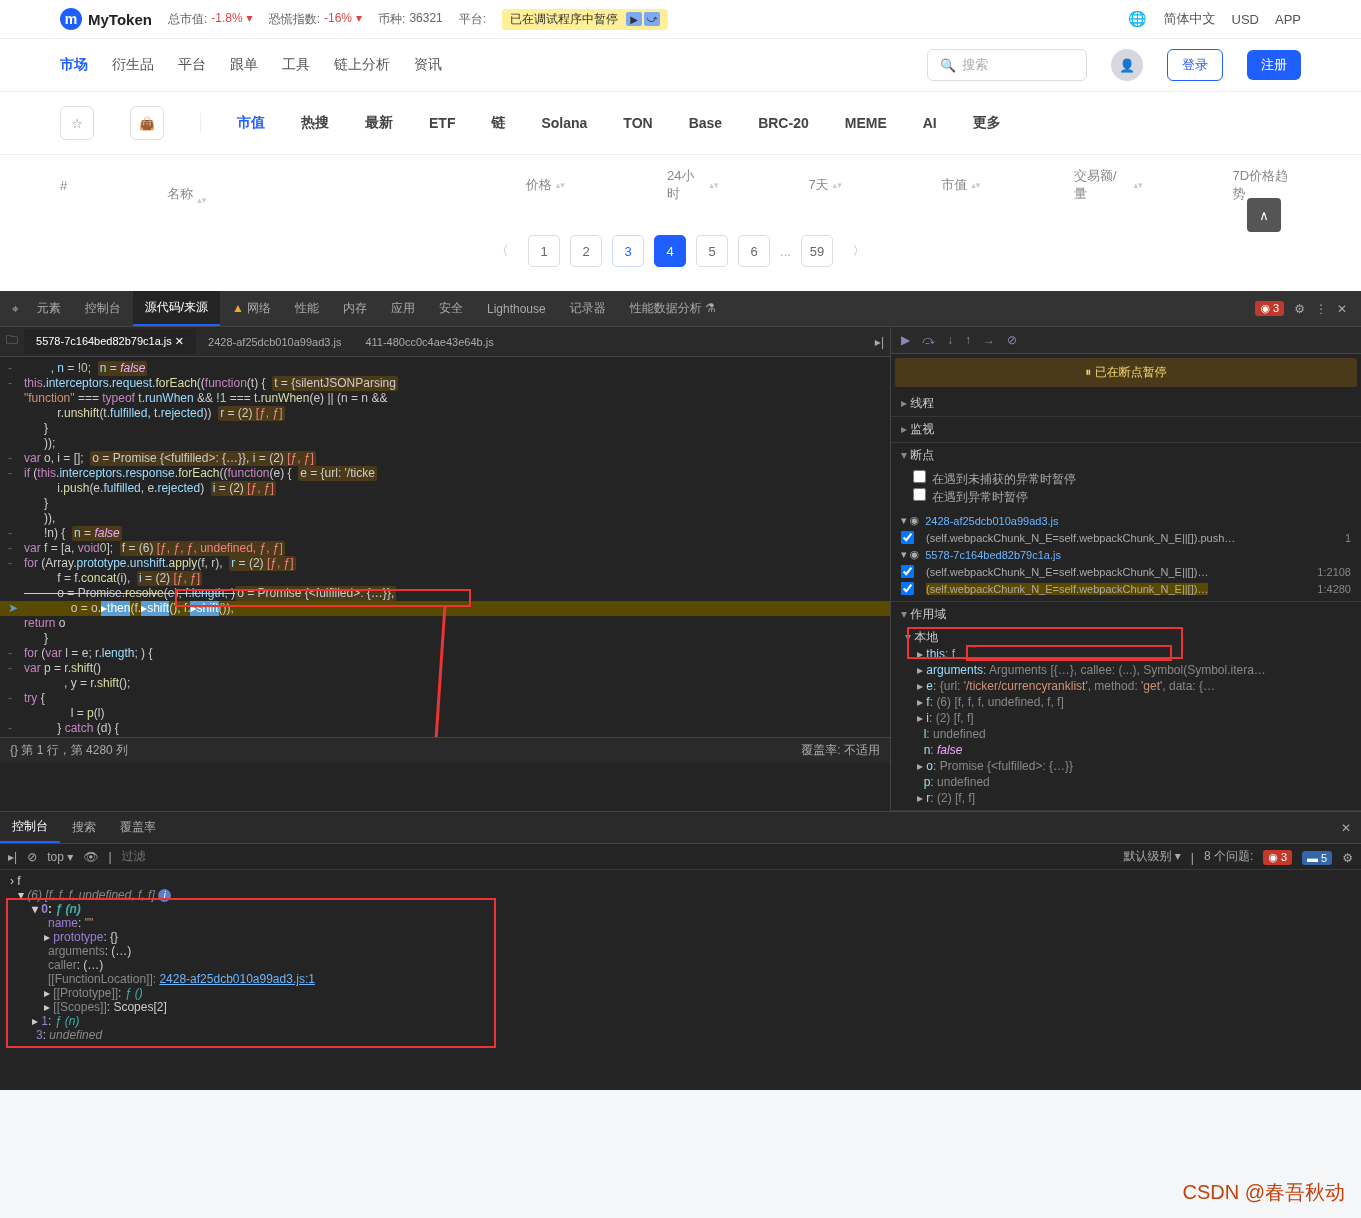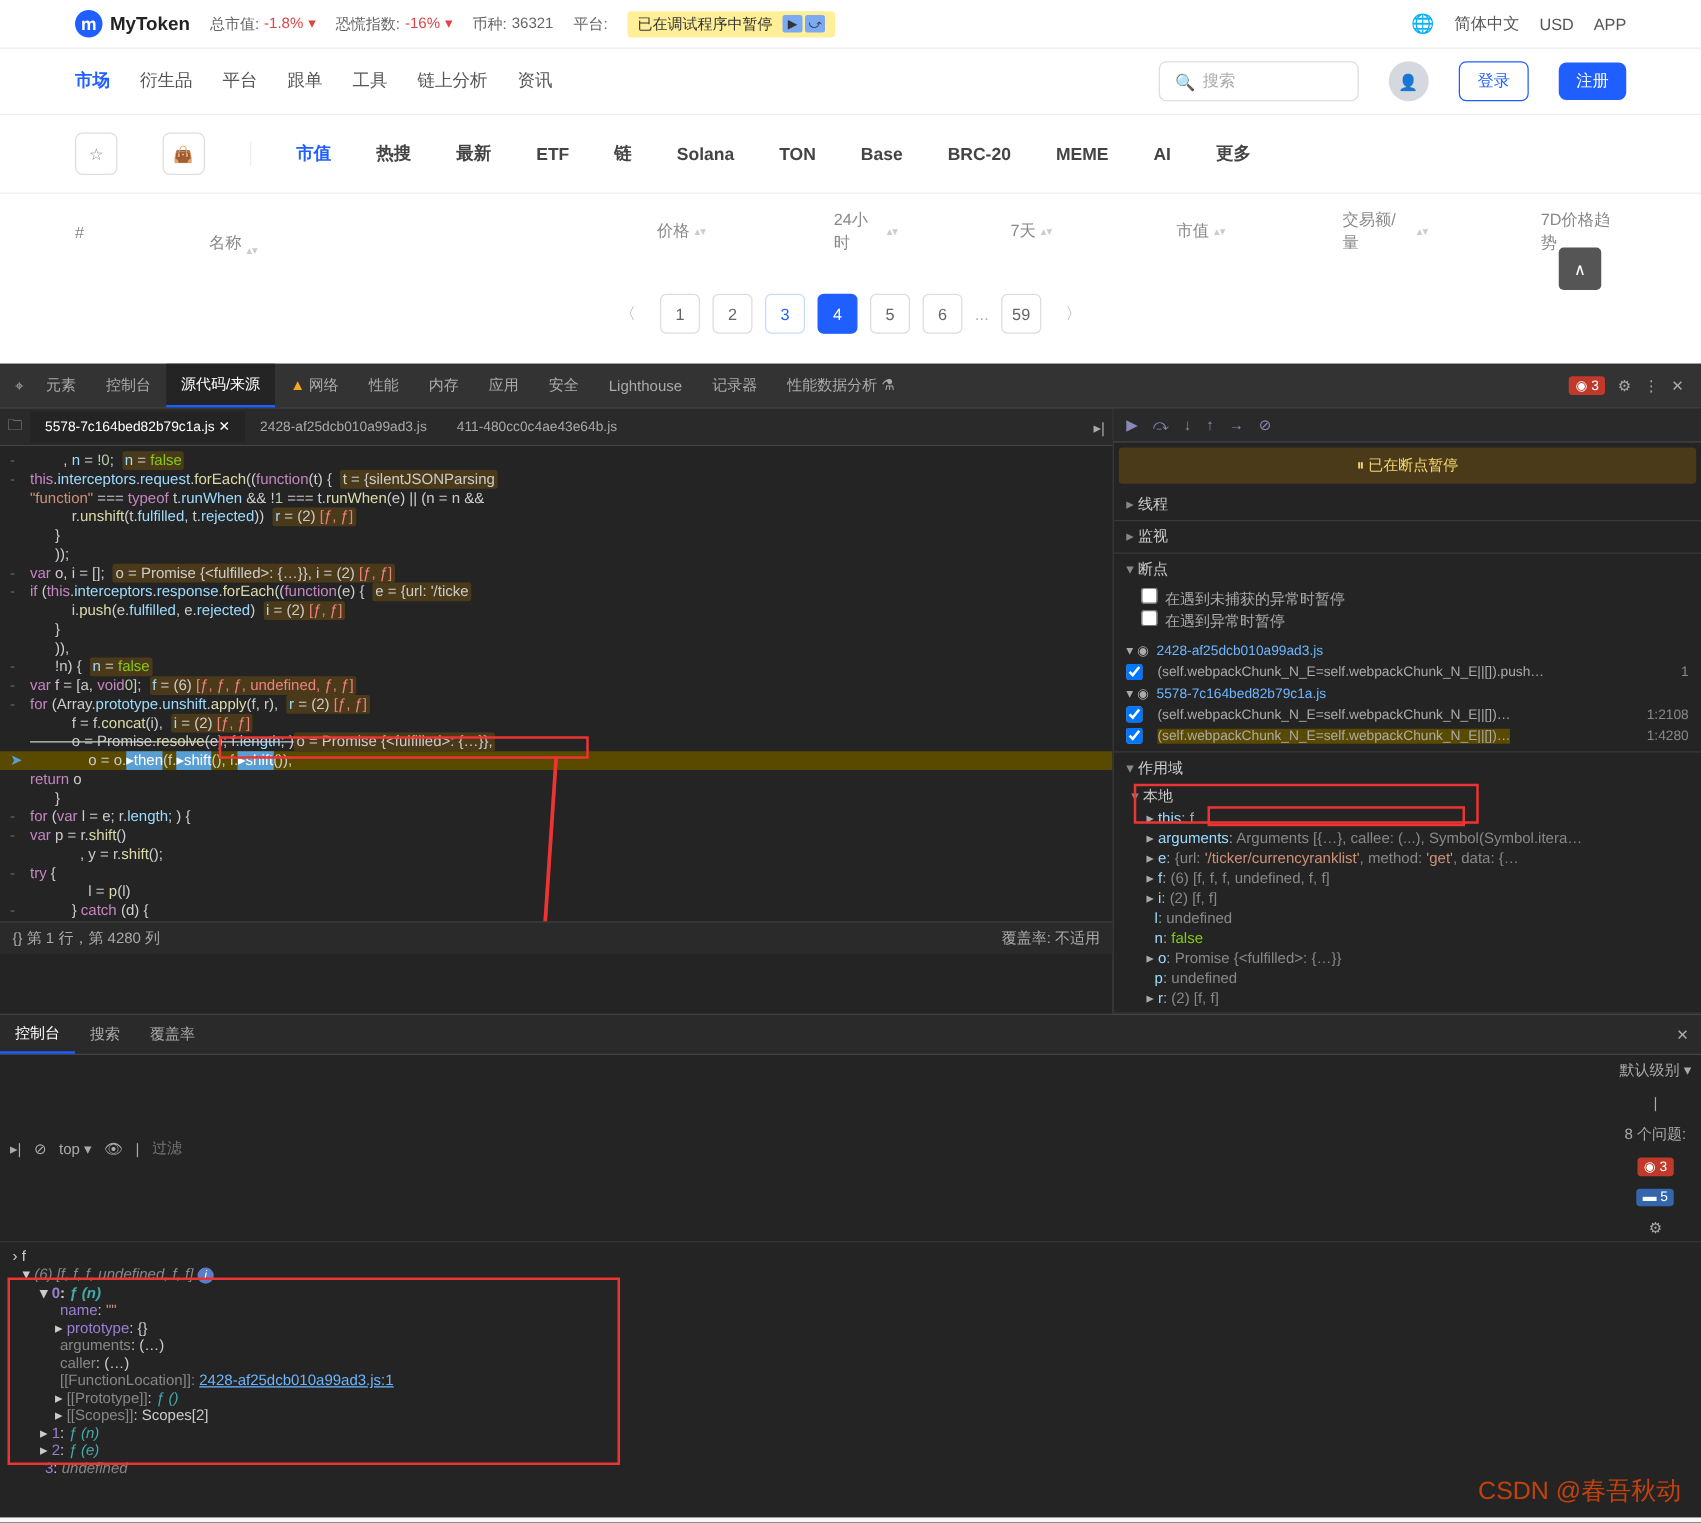--- a/index.html
+++ b/index.html
@@ -60,21 +60,21 @@
 .file-tab.active { background: #242424; color: #fff; }
 .file-icon { padding: 4px 6px; color: #aaa; }
 .code-area { position: relative; padding: 4px 0; background: #242424; overflow: hidden; height: 380px; }
 .code-line { display: flex; white-space: pre; padding: 0 8px 0 24px; line-height: 15px; }
 .gutter { position: absolute; left: 8px; color: #666; }
 .kw { color: #c586c0; }
 .fn { color: #dcdcaa; }
 .str { color: #ce9178; }
 .prop { color: #9cdcfe; }
 .num { color: #b5cea8; }
-.bool { color: #84cc16; }
+.bool { color: #f0abfc; font-style: italic; }
 .hl-orange { background: #4a3a1a; border-radius: 2px; padding: 0 2px; }
 .bp { color: #f08080; }
 .hl-line { background: #5a4a00; }
 .redbox1 { position: absolute; border: 2px solid #e33; left: 175px; top: 232px; width: 296px; height: 18px; pointer-events: none; }
 .arrow-svg { position: absolute; left: 425px; top: 248px; pointer-events: none; z-index:5; }
 .status-line { background: #2a2a2a; padding: 4px 10px; display: flex; justify-content: space-between; color: #aaa; font-size: 12px; border-top: 1px solid #444; }
 
 .dt-right { width: 470px; background: #242424; }
 .dbg-bar { display: flex; gap: 12px; padding: 6px 10px; background: #2a2a2a; border-bottom: 1px solid #444; color: #88b; }
 .dbg-bar span { cursor: pointer; }
@@ -90,21 +90,21 @@
 .bp-link { color: #6cb6ff; }
 .scope-item { padding: 1px 0; white-space: nowrap; overflow: hidden; text-overflow: ellipsis; }
 .red-scope-box { position: absolute; border: 2px solid #e33; }
 
 .console-tabs { display: flex; background: #2a2a2a; border-top: 1px solid #444; border-bottom: 1px solid #444; align-items: center; }
 .console-tab { padding: 6px 12px; color: #aaa; cursor: pointer; }
 .console-tab.active { color: #fff; border-bottom: 2px solid #1f5eff; }
 .console-tabs .close { margin-left: auto; padding: 6px 10px; color: #aaa; cursor: pointer; }
 .console-bar { display: flex; gap: 10px; padding: 4px 8px; background: #242424; border-bottom: 1px solid #383838; align-items: center; color: #aaa; }
 .console-bar input { background: transparent; border: none; color: #aaa; font-family: Liberation Serif, serif; font-size: 12px; width: 120px; }
-.console-right { margin-left: auto; display: flex; gap: 10px; align-items: center; flex-direction: column; }
+.console-right { margin-left: auto; display: flex; gap: 10px; align-items: flex-end; }
 .console-body { padding: 4px 10px; background: #242424; position: relative; min-height: 220px; }
 .console-body .prop2 { color: #9980d4; }
 .console-body .num2 { color: #8b9dc3; }
 .console-body .func { color: #4aa; font-style: italic; }
 .console-body .undef { color: #888; font-style: italic; }
 .console-body .link { color: #6cb6ff; text-decoration: underline; }
 .console-body .i-icon { display:inline-block; width:13px; height:13px; background:#5a7fc4; color:#fff; border-radius:50%; text-align:center; line-height:13px; font-size:10px; font-style:italic; }
 .redbox-console { position: absolute; border: 2px solid #e33; left: 6px; top: 28px; width: 490px; height: 150px; pointer-events: none; }
 
 .watermark { position: fixed; right: 16px; bottom: 12px; color: #c2410c; font-size: 20px; pointer-events: none; }
@@ -406,20 +406,19 @@
       <div>▾ <span style="color:#888;font-style:italic;">(6) [f, f, f, undefined, f, f]</span> <span class="i-icon">i</span></div>
       <div style="padding-left:14px;font-weight:bold;">▾ <span class="prop2">0</span>: <span class="func">ƒ (n)</span></div>
       <div style="padding-left:30px;"><span class="prop2">name</span>: <span class="str">""</span></div>
       <div style="padding-left:26px;">▸ <span class="prop2">prototype</span>: {}</div>
       <div style="padding-left:30px;"><span style="color:#888;">arguments</span>:  (…)</div>
       <div style="padding-left:30px;"><span style="color:#888;">caller</span>:  (…)</div>
       <div style="padding-left:30px;"><span style="color:#888;">[[FunctionLocation]]:</span> <span class="link">2428-af25dcb010a99ad3.js:1</span></div>
       <div style="padding-left:26px;">▸ <span style="color:#888;">[[Prototype]]</span>: <span class="func">ƒ ()</span></div>
       <div style="padding-left:26px;">▸ <span style="color:#888;">[[Scopes]]</span>: Scopes[2]</div>
       <div style="padding-left:14px;">▸ <span class="prop2">1</span>: <span class="func">ƒ (n)</span></div>
-      <div style="padding-left:14px;">▸ <span class="prop2">2</span>: <span class="func">ƒ (e)</span></div>
       <div style="padding-left:18px;"><span class="prop2">3</span>: <span class="undef">undefined</span></div>
     </div>
     <div class="redbox-console"></div>
   </div>
 </div>
 
 <div class="watermark">CSDN @春吾秋动</div>
 
 </body></html>

